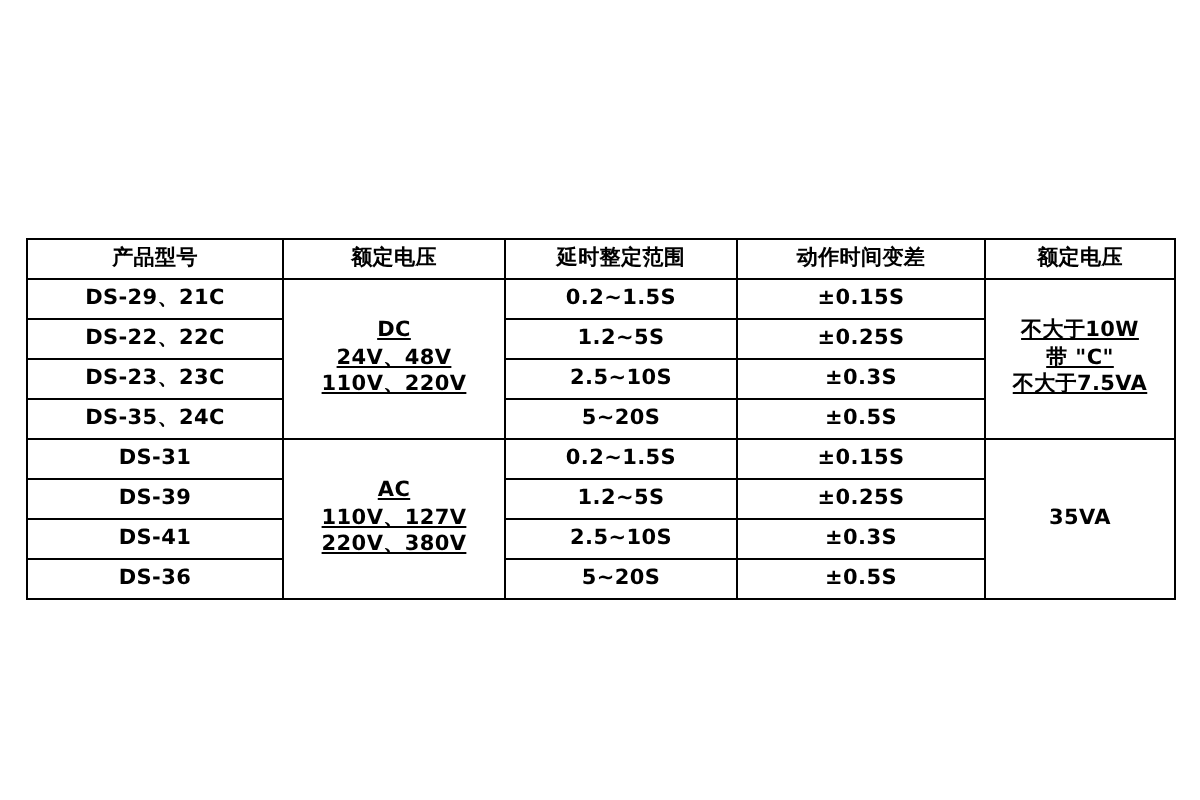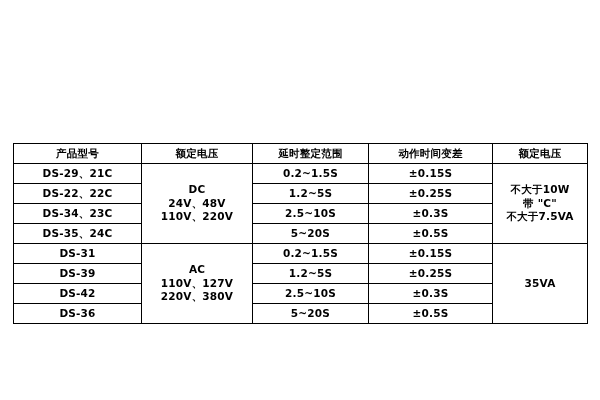--- a/index.html
+++ b/index.html
@@ -12,21 +12,20 @@
   }
   body {
     font-family: "DejaVu Sans", "Liberation Sans", sans-serif;
     color: #000000;
   }
   .sheet {
     position: relative;
     width: 600px;
     height: 337px;
     background: #ffffff;
-    margin-top: 24px;
   }
   .table-wrap {
     position: absolute;
     left: 13px;
     top: 119px;
     width: 574px;
   }
   table.spec {
     border-collapse: collapse;
     table-layout: fixed;
@@ -50,20 +49,21 @@
   col.c3 { width: 116px; }
   col.c4 { width: 124px; }
   col.c5 { width: 95px; }
 
   td.header {
     height: 21px;
     font-size: 11px;
   }
   td.multi {
     line-height: 1.35;
+    text-decoration: underline;
   }
   .ln { display: block; }
 </style>
 </head>
 <body>
 
 <div class="sheet">
   <div class="table-wrap">
     <table class="spec">
       <colgroup>
@@ -98,21 +98,21 @@
           </td>
         </tr>
 
         <tr>
           <td>DS-22、22C</td>
           <td>1.2~5S</td>
           <td>±0.25S</td>
         </tr>
 
         <tr>
-          <td>DS-34、23C</td>
+          <td>DS-23、23C</td>
           <td>2.5~10S</td>
           <td>±0.3S</td>
         </tr>
 
         <tr>
           <td>DS-35、24C</td>
           <td>5~20S</td>
           <td>±0.5S</td>
         </tr>
 
@@ -128,21 +128,21 @@
           <td rowspan="4">35VA</td>
         </tr>
 
         <tr>
           <td>DS-39</td>
           <td>1.2~5S</td>
           <td>±0.25S</td>
         </tr>
 
         <tr>
-          <td>DS-42</td>
+          <td>DS-41</td>
           <td>2.5~10S</td>
           <td>±0.3S</td>
         </tr>
 
         <tr>
           <td>DS-36</td>
           <td>5~20S</td>
           <td>±0.5S</td>
         </tr>
       </tbody>

